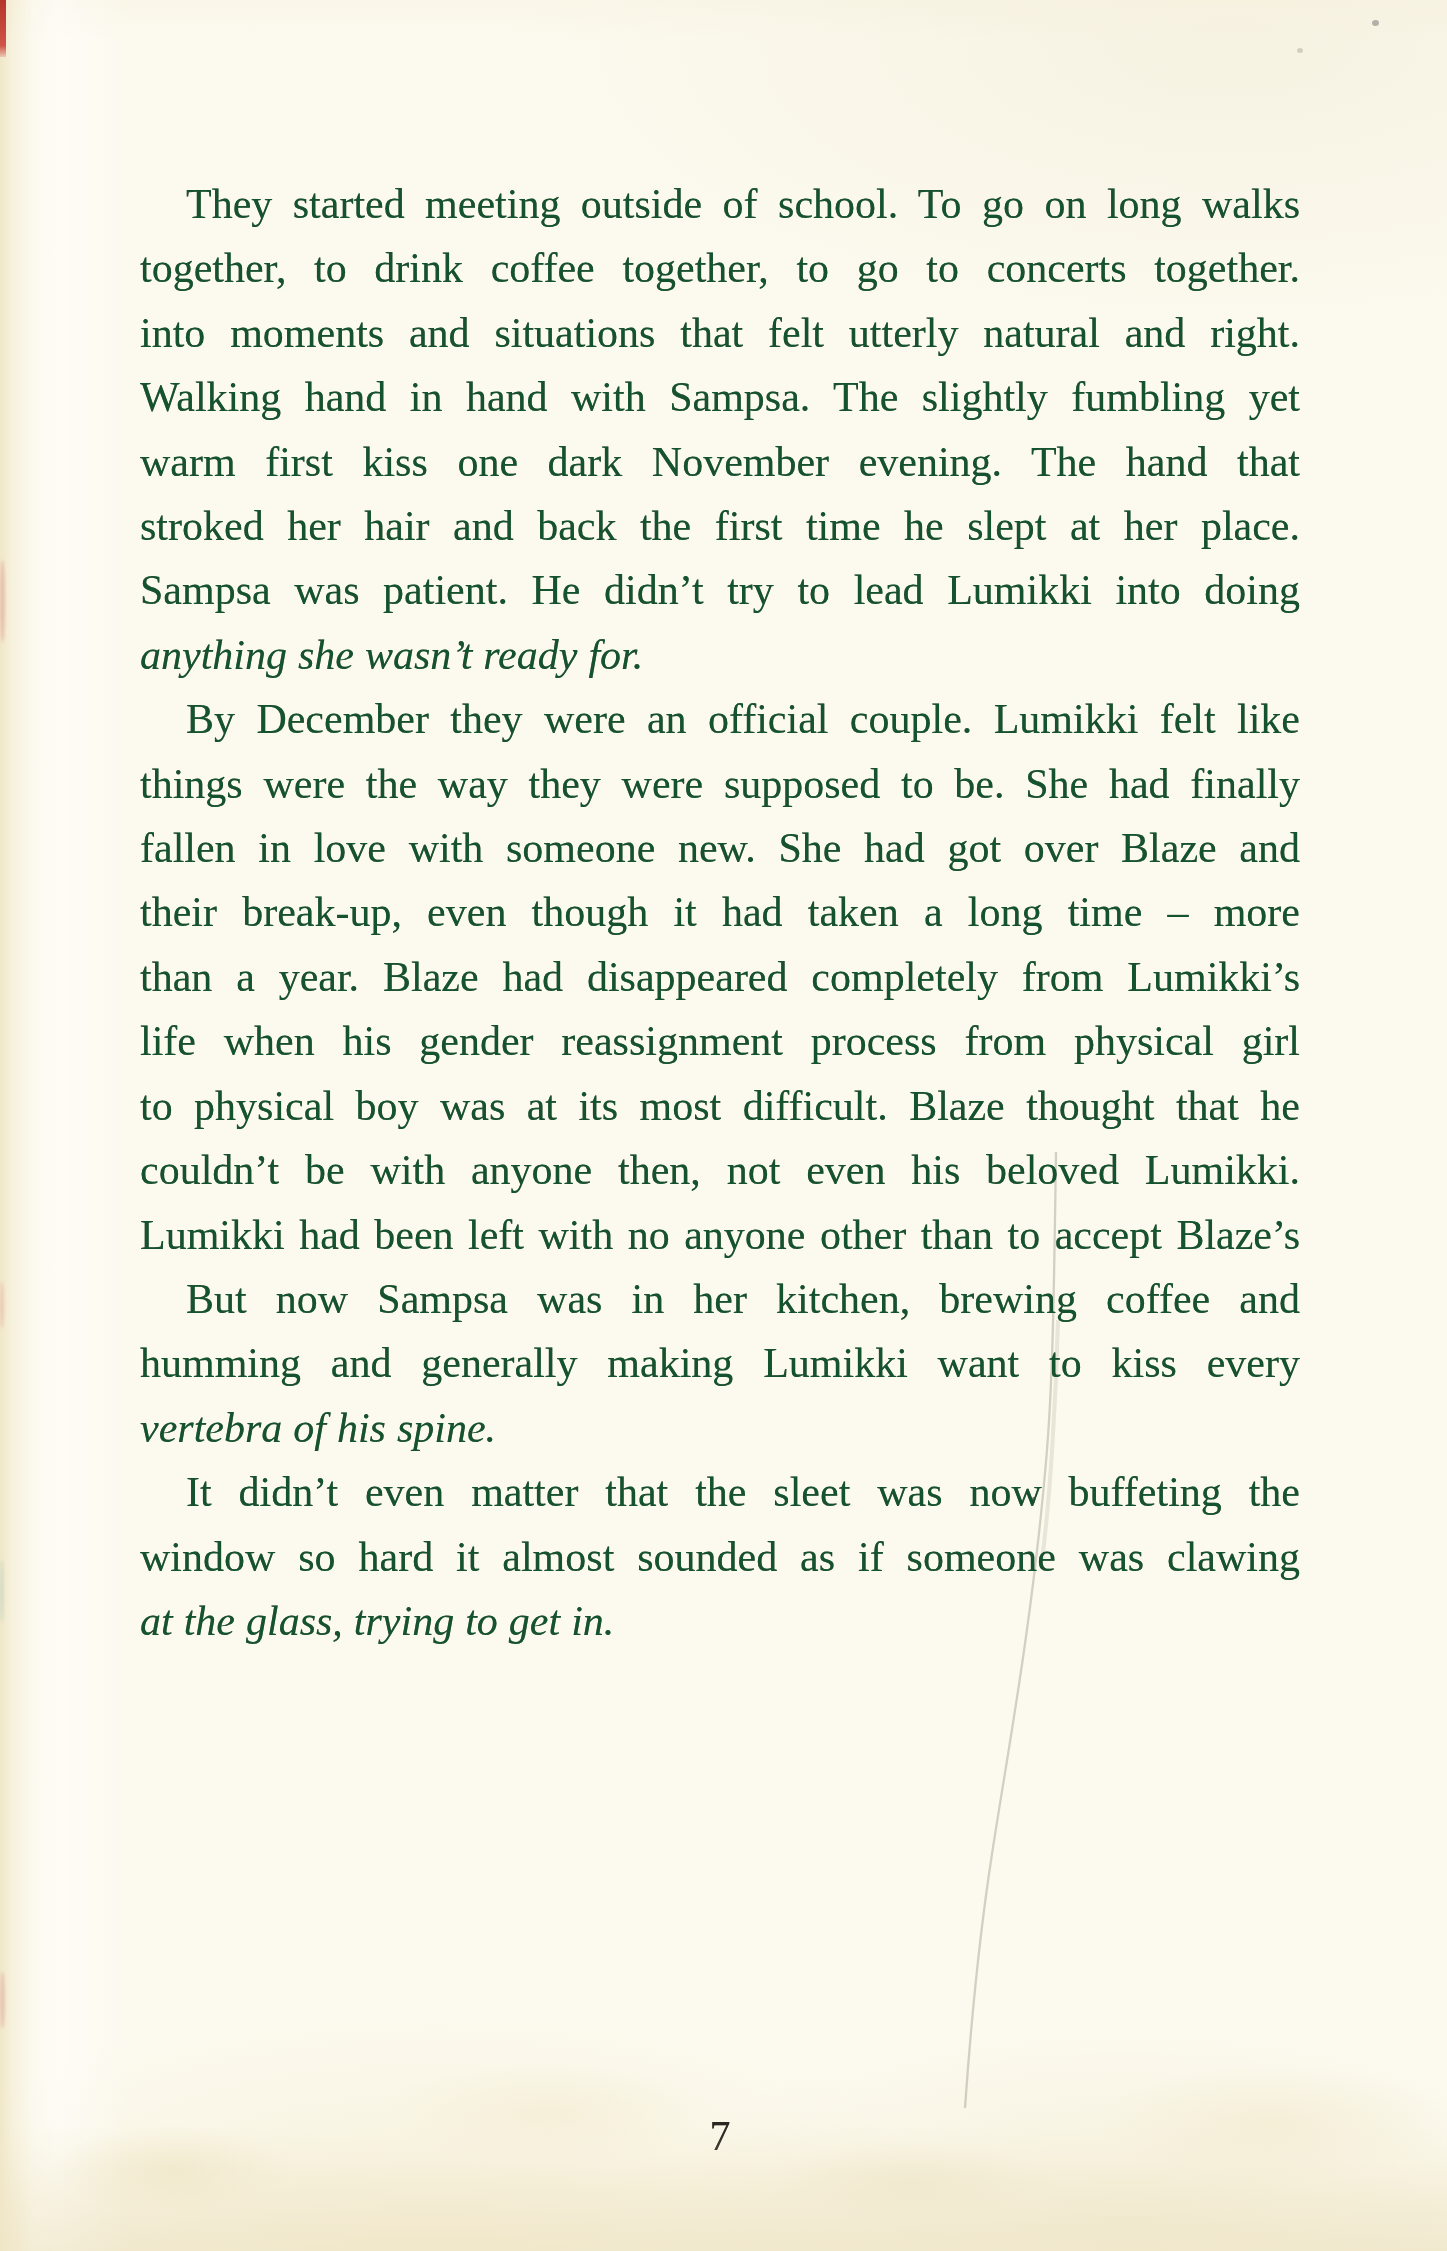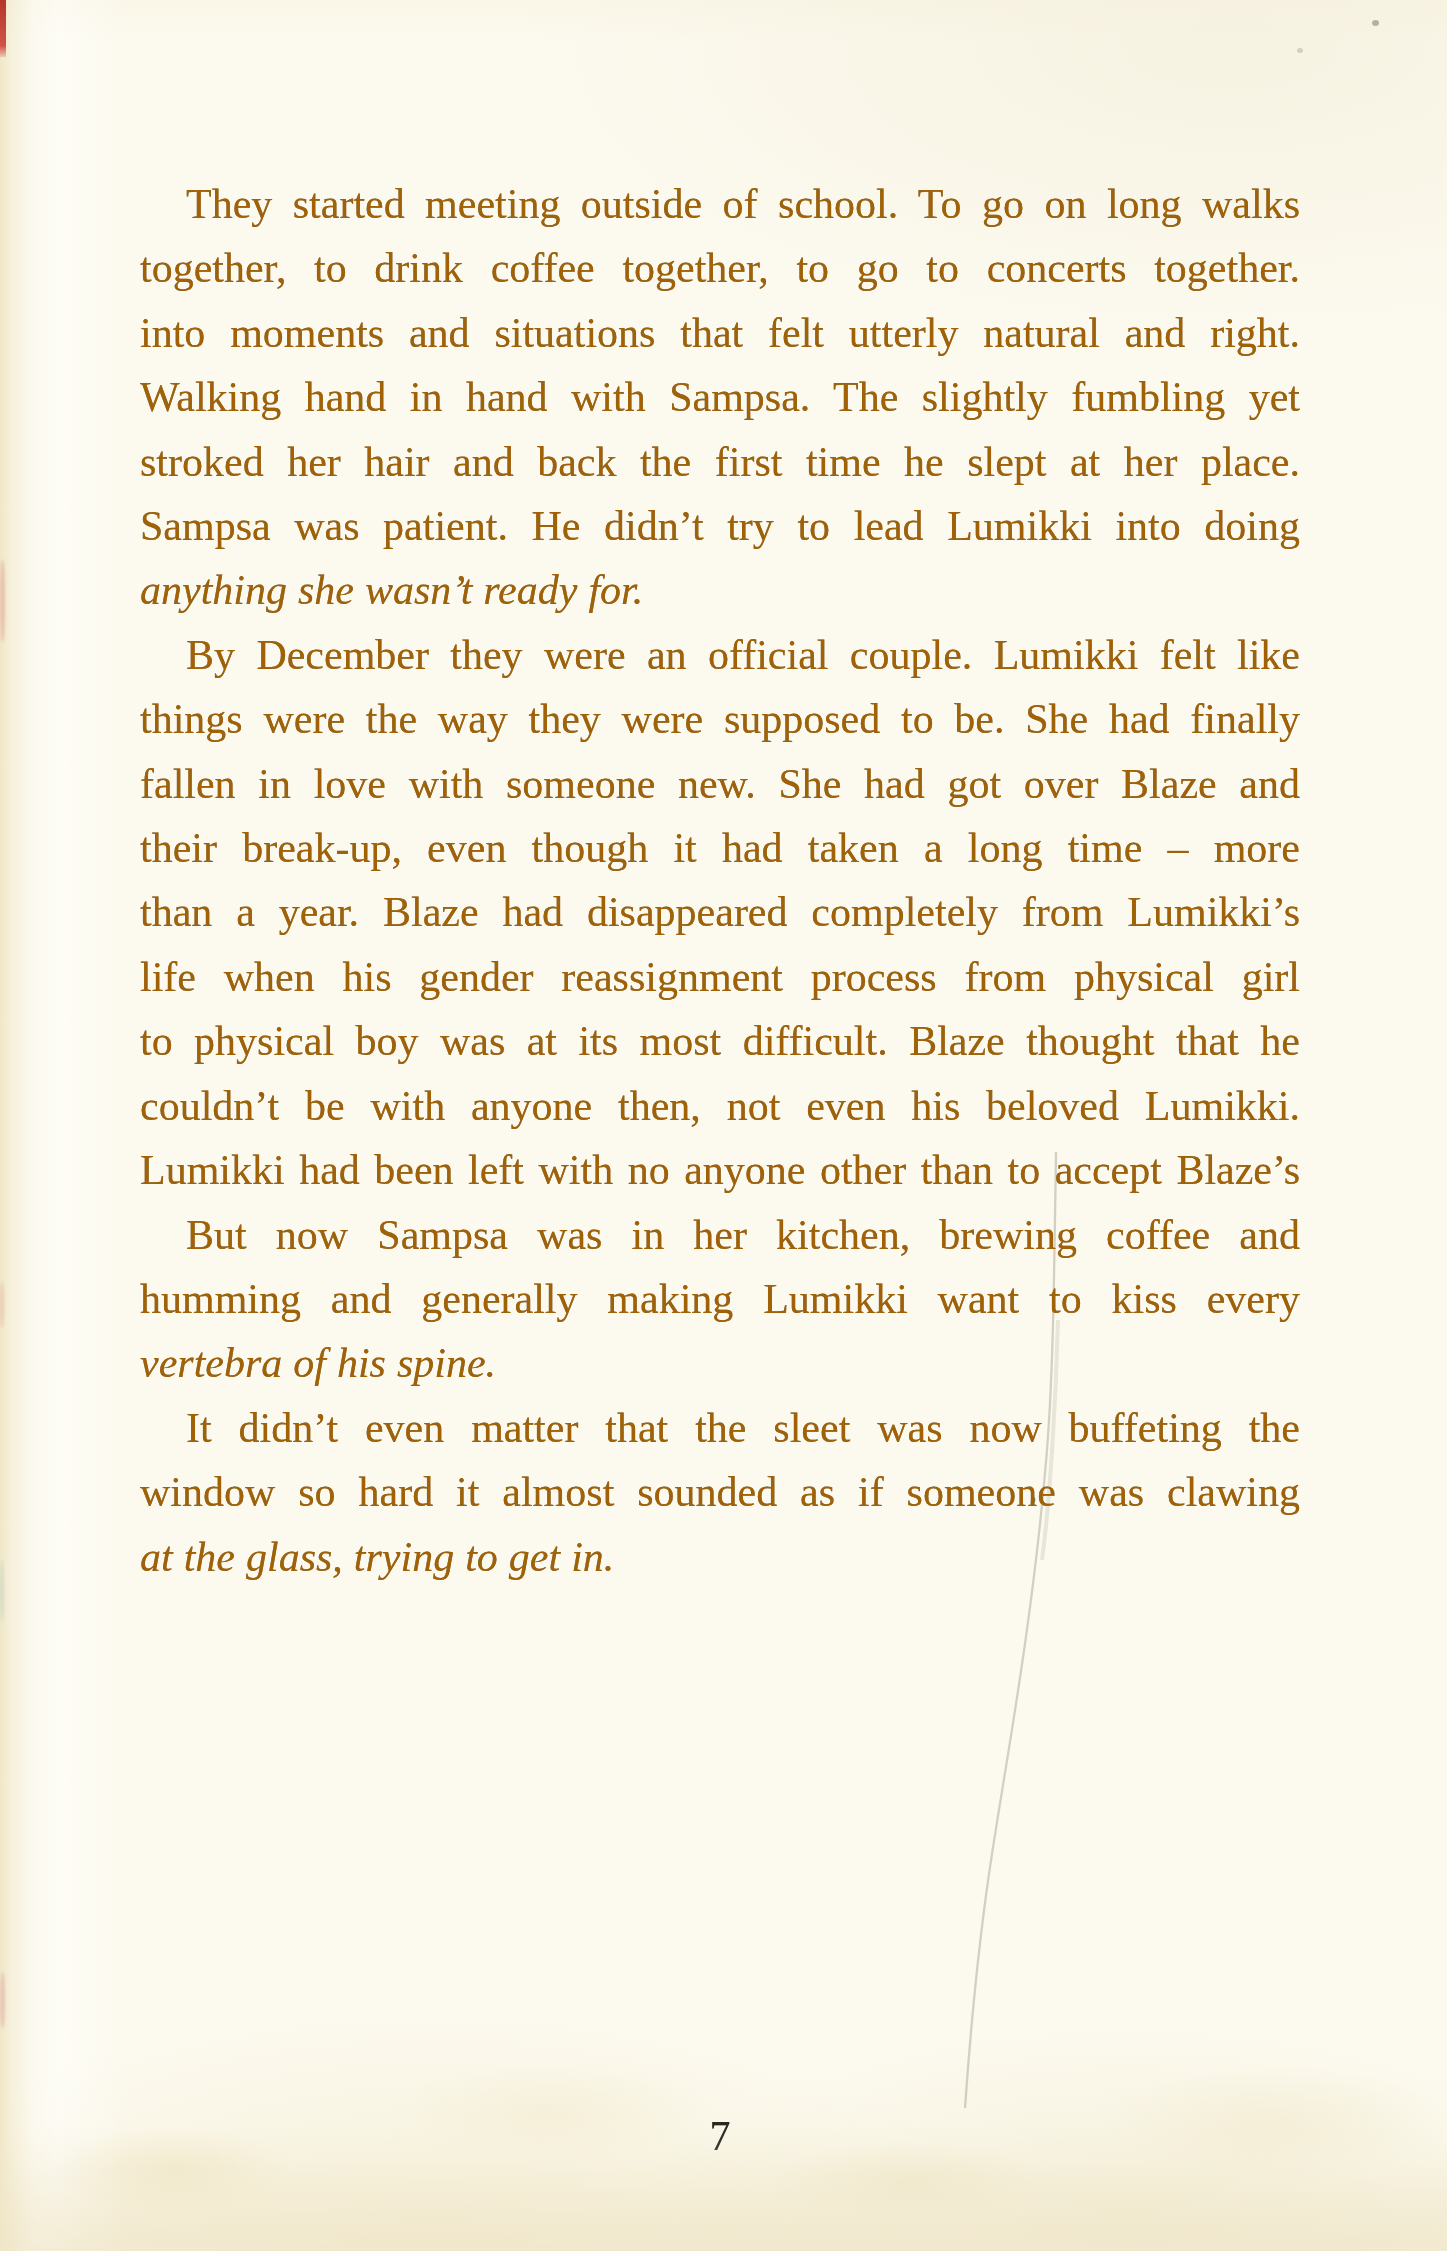--- a/index.html
+++ b/index.html
@@ -39,21 +39,21 @@
   .speck.k1{left:1372px;top:20px;width:7px;height:6px;background:#8d8d89;opacity:.65;}
   .speck.k2{left:1297px;top:48px;width:6px;height:5px;background:#b3b0a4;opacity:.55;}
   .ink-speck{
     position:absolute;left:1031px;top:1497px;width:4px;height:8px;
     background:rgba(44,40,34,.6);border-radius:50% 50% 60% 40%;transform:rotate(14deg);
   }
   .crease{position:absolute;left:0;top:0;pointer-events:none;}
   
   .text-block{
     position:absolute;left:140px;top:172px;width:1160px;
-    font-size:42px;color:#a16207;
+    font-size:42px;color:#14532d;
     text-shadow:0 0 .6px rgba(42,38,32,.55);
   }
   .line{
     line-height:64.4px;
     text-align:justify;text-align-last:justify;
     word-spacing:.5px;
   }
   .line.indent{text-indent:46px;}
   .line.last{text-align-last:left;font-style:italic;}
   .page-number{
@@ -89,20 +89,21 @@
   <path d="M1056,1152 C1054,1290 1053,1382 1046,1462 C1032,1625 1006,1762 992,1854 C979,1938 971,2022 965,2108" fill="none" stroke="rgba(125,122,98,0.32)" stroke-width="2.3"></path>
   <path d="M1058,1320 C1056,1400 1050,1500 1042,1560" fill="none" stroke="rgba(140,136,112,0.18)" stroke-width="4"></path>
 </svg>
 
 <div class="text-block">
   <div class="paragraph">
     <div class="line indent">They started meeting outside of school. To go on long walks</div>
     <div class="line">together, to drink coffee together, to go to concerts together.</div>
     <div class="line">into moments and situations that felt utterly natural and right.</div>
     <div class="line">Walking hand in hand with Sampsa. The slightly fumbling yet</div>
+    <div class="line">warm first kiss one dark November evening. The hand that</div>
     <div class="line">stroked her hair and back the first time he slept at her place.</div>
     <div class="line">Sampsa was patient. He didn’t try to lead Lumikki into doing</div>
     <div class="line last">anything she wasn’t ready for.</div>
   </div>
   <div class="paragraph">
     <div class="line indent">By December they were an official couple. Lumikki felt like</div>
     <div class="line">things were the way they were supposed to be. She had finally</div>
     <div class="line">fallen in love with someone new. She had got over Blaze and</div>
     <div class="line">their break-up, even though it had taken a long time – more</div>
     <div class="line">than a year. Blaze had disappeared completely from Lumikki’s</div>

